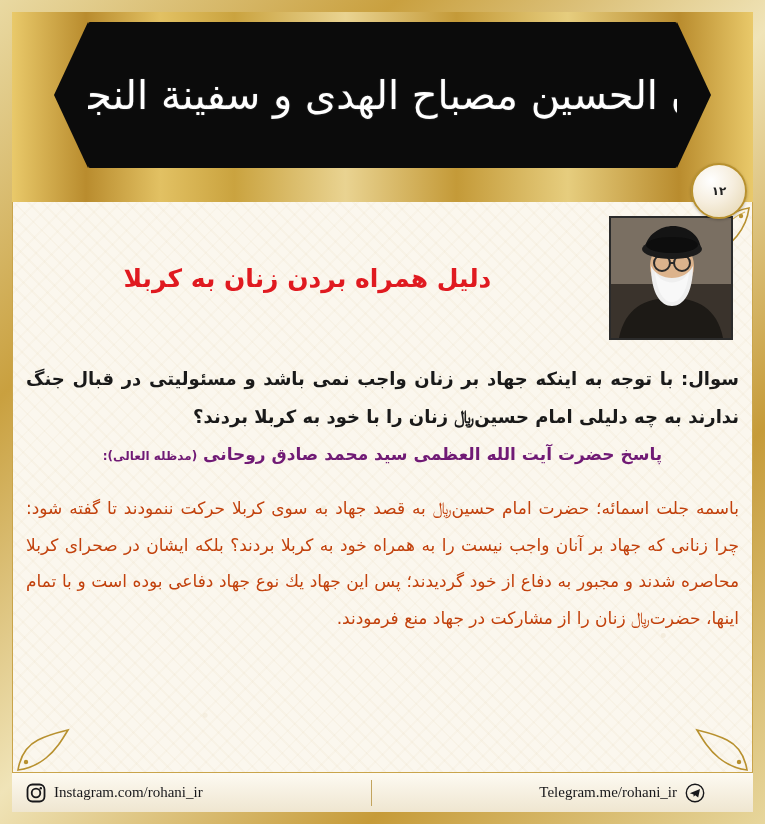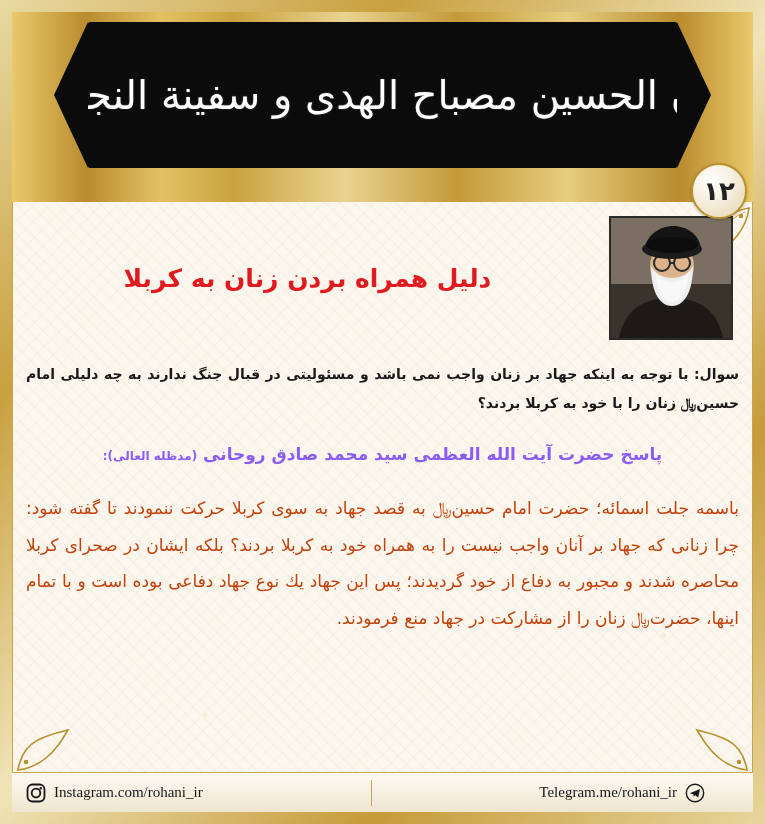--- a/index.html
+++ b/index.html
@@ -126,21 +126,21 @@
     right: 18px;
     top: 163px;
     width: 52px;
     height: 52px;
     border-radius: 50%;
     background: radial-gradient(circle at 35% 30%, #ffffff 0%, #f6eede 45%, #e3d3ab 100%);
     border: 2px solid #b8912f;
     display: flex;
     align-items: center;
     justify-content: center;
-    font-size: 26px;
+    font-size: 12px;
     color: #222;
     font-weight: bold;
     z-index: 6;
     box-shadow: 0 1px 3px rgba(0,0,0,0.25);
   }
 
   
   .corner-orn {
     position: absolute;
     width: 54px;
@@ -184,34 +184,34 @@
     direction: rtl;
   }
 
   .question {
     position: absolute;
     left: 0;
     right: 0;
     top: 148px;
     direction: rtl;
     text-align: justify;
-    font-size: 14px;
+    font-size: 18px;
     line-height: 2.1;
     color: #1a1a1a;
     font-weight: bold;
   }
 
   .answer-head {
     position: absolute;
     left: 0;
     right: 0;
     top: 232px;
     direction: rtl;
     text-align: center;
-    color: #8b5cf6;
+    color: #701a75;
     font-size: 17px;
     font-weight: bold;
   }
   .answer-head .small {
     font-size: 12px;
   }
 
   .answer-body {
     position: absolute;
     left: 0;

